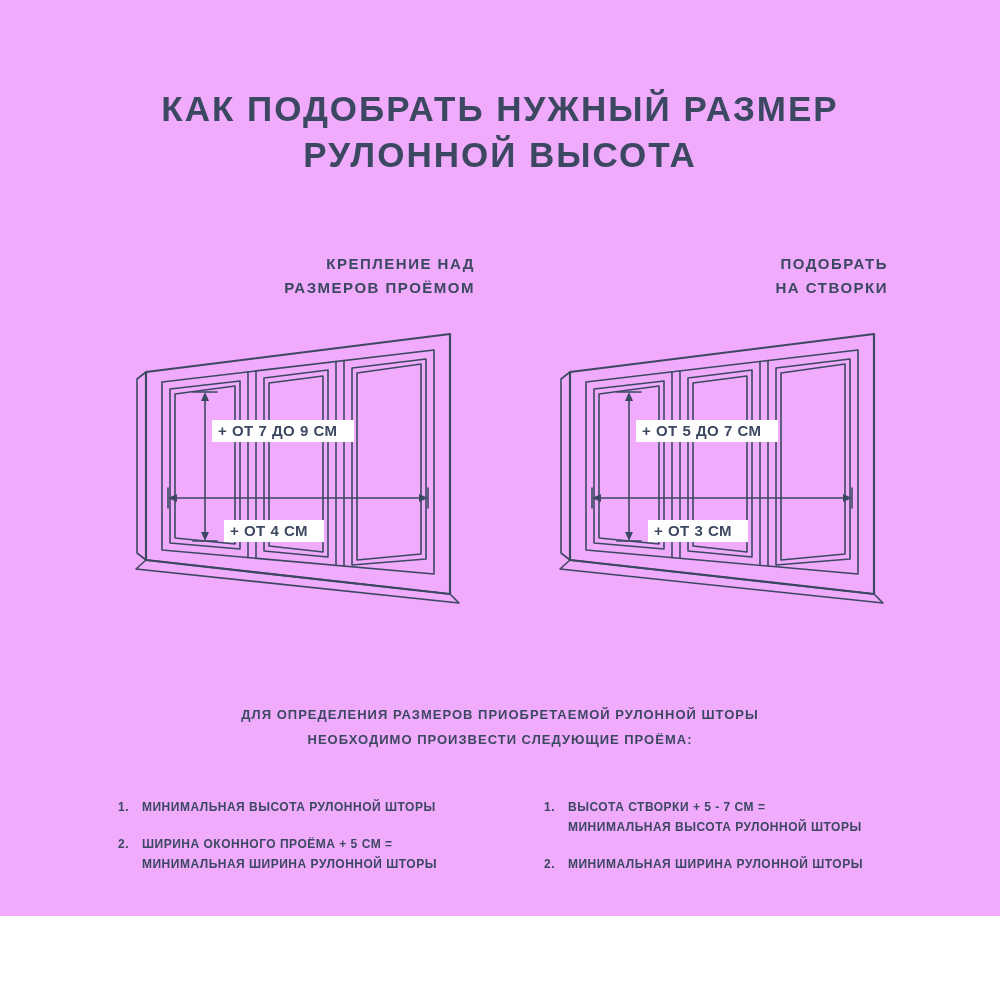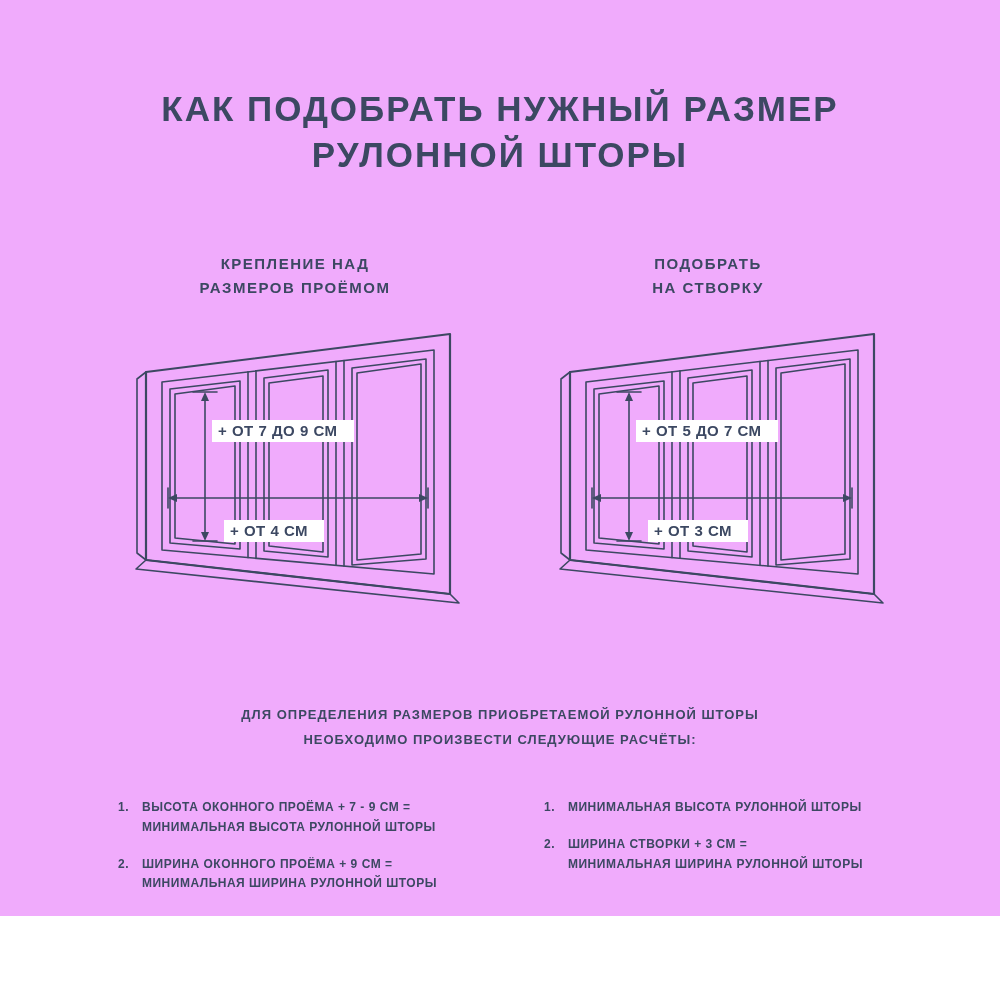--- a/index.html
+++ b/index.html
@@ -21,21 +21,21 @@
     font-size: 35px;
     font-weight: bold;
     letter-spacing: 2px;
     line-height: 1.3;
   }
   .title span { display: block; }
   .col-heading {
     position: absolute;
     top: 252px;
     width: 360px;
-    text-align: center;
+    text-align: right;
     font-size: 15px;
     font-weight: bold;
     letter-spacing: 1.5px;
     line-height: 1.6;
   }
   .col-heading span { display: block; }
   .col-heading.left  { left: 115px; }
   .col-heading.right { left: 528px; }
   .window {
     position: absolute;
@@ -87,31 +87,31 @@
     letter-spacing: 0.5px;
   }
 </style>
 </head>
 <body>
 
 <div class="page">
 
   <div class="title">
     <span>КАК ПОДОБРАТЬ НУЖНЫЙ РАЗМЕР</span>
-    <span>РУЛОННОЙ ШТОРЫ</span>
+    <span>РУЛОННОЙ ВЫСОТА</span>
   </div>
 
   <div class="col-heading left">
     <span>КРЕПЛЕНИЕ НАД</span>
     <span>РАЗМЕРОВ ПРОЁМОМ</span>
   </div>
 
   <div class="col-heading right">
     <span>ПОДОБРАТЬ</span>
-    <span>НА СТВОРКУ</span>
+    <span>НА СТВОРКИ</span>
   </div>
 
   <svg class="window left" viewBox="0 0 340 300">
     <g>
       <polygon class="ln ln2" points="18,50 322,12 322,272 18,238"></polygon>
       <polyline class="ln" points="18,50 9,57 9,231 18,238"></polyline>
       <polygon class="ln" points="18,238 322,272 331,281 8,247"></polygon>
       <polygon class="ln" points="34,60 306,28 306,252 34,228"></polygon>
       <line class="ln" x1="120" y1="49.9" x2="120" y2="235.6"></line>
       <line class="ln" x1="128" y1="48.9" x2="128" y2="236.3"></line>
@@ -176,49 +176,48 @@
       <polygon class="fillnavy" points="300,176 291,172 291,180"></polygon>
     </g>
     <rect class="whitebox" x="84" y="98" width="142" height="22"></rect>
     <text x="90" y="114">+ ОТ 5 ДО 7 СМ</text>
     <rect class="whitebox" x="96" y="198" width="100" height="22"></rect>
     <text x="102" y="214">+ ОТ 3 СМ</text>
   </svg>
 
   <div class="note">
     <span>ДЛЯ ОПРЕДЕЛЕНИЯ РАЗМЕРОВ ПРИОБРЕТАЕМОЙ РУЛОННОЙ ШТОРЫ</span>
-    <span>НЕОБХОДИМО ПРОИЗВЕСТИ СЛЕДУЮЩИЕ РАСЧЁТЫ:</span>
+    <span>НЕОБХОДИМО ПРОИЗВЕСТИ СЛЕДУЮЩИЕ ПРОЁМА:</span>
   </div>
 
   <div class="calc-list left">
     <div class="calc-item">
       <span class="calc-number">1.</span>
       <span class="calc-text">
-        <span>ВЫСОТА ОКОННОГО ПРОЁМА + 7 - 9 СМ =</span>
         <span>МИНИМАЛЬНАЯ ВЫСОТА РУЛОННОЙ ШТОРЫ</span>
       </span>
     </div>
     <div class="calc-item">
       <span class="calc-number">2.</span>
       <span class="calc-text">
-        <span>ШИРИНА ОКОННОГО ПРОЁМА + 9 СМ =</span>
+        <span>ШИРИНА ОКОННОГО ПРОЁМА + 5 СМ =</span>
         <span>МИНИМАЛЬНАЯ ШИРИНА РУЛОННОЙ ШТОРЫ</span>
       </span>
     </div>
   </div>
 
   <div class="calc-list right">
     <div class="calc-item">
       <span class="calc-number">1.</span>
       <span class="calc-text">
+        <span>ВЫСОТА СТВОРКИ + 5 - 7 СМ =</span>
         <span>МИНИМАЛЬНАЯ ВЫСОТА РУЛОННОЙ ШТОРЫ</span>
       </span>
     </div>
     <div class="calc-item">
       <span class="calc-number">2.</span>
       <span class="calc-text">
-        <span>ШИРИНА СТВОРКИ + 3 СМ =</span>
         <span>МИНИМАЛЬНАЯ ШИРИНА РУЛОННОЙ ШТОРЫ</span>
       </span>
     </div>
   </div>
 
 </div>
 
 </body></html>

